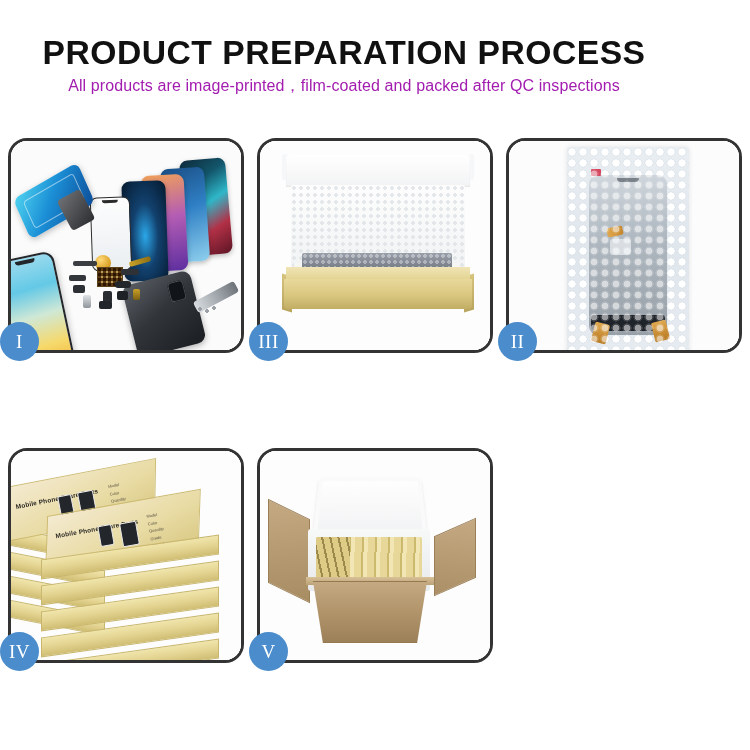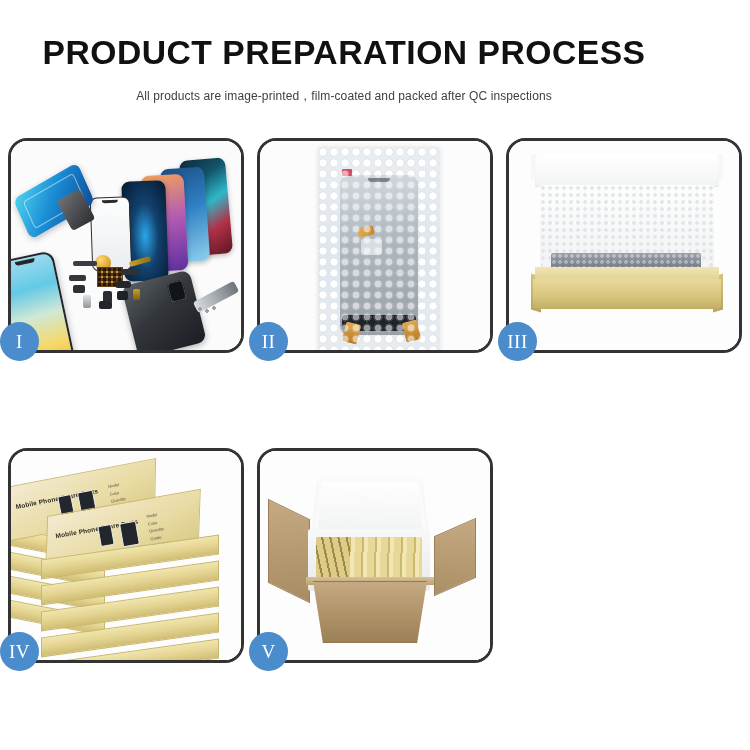--- a/index.html
+++ b/index.html
@@ -24,25 +24,25 @@
     font-family: "Liberation Sans", sans-serif;
     font-size: 34px;
     font-weight: bold;
     letter-spacing: 0.5px;
     color: #111111;
     line-height: 1.08;
     transform: scaleX(0.99);
   }
 
   #page-subtitle {
-    margin-top: 17px;
+    margin-top: 5px;
     font-family: "Liberation Sans", sans-serif;
-    font-size: 12px;
+    font-size: 16px;
     font-weight: normal;
-    color: #404040;
+    color: #a21caf;
     letter-spacing: 0.1px;
   }
 
   
   #panel-grid {
     position: absolute;
     top: 138px;
     left: 8px;
     width: 734px;
     display: grid;
@@ -529,59 +529,59 @@
         <div class="part p-flex-k"></div>
         <div class="p-screws"></div>
       </div>
     </div>
     <div class="badge">I</div>
   </div>
 
   <div class="panel">
     <div class="panel-inner">
       <div class="scene">
+        <div class="p3-bg"></div>
+        <div class="p3-lid-tab-l"></div>
+        <div class="p3-lid-tab-r"></div>
+        <div class="p3-lid"></div>
+        <div class="p3-foam"></div>
+        <div class="p3-edge-l"></div>
+        <div class="p3-edge-r"></div>
+        <div class="p3-tray-inner"></div>
+        <div class="p3-product"></div>
+        <div class="p3-tray-top"></div>
+        <div class="p3-tray-front"></div>
+      </div>
+    </div>
+    <div class="badge">III</div>
+  </div>
+
+  <div class="panel">
+    <div class="panel-inner">
+      <div class="scene">
         <div class="p2-bg"></div>
         <div class="p2-wrap">
           <div class="p2-screen"></div>
           <div class="p2-red"></div>
           <div class="p2-tape-a"></div>
           <div class="p2-connector"></div>
           <div class="p2-cable"></div>
           <div class="p2-bottom"></div>
           <div class="p2-tape-b"></div>
           <div class="p2-tape-c"></div>
           <div class="p2-bubbleover"></div>
         </div>
       </div>
     </div>
     <div class="badge">II</div>
   </div>
 
   <div class="panel">
     <div class="panel-inner">
       <div class="scene">
-        <div class="p3-bg"></div>
-        <div class="p3-lid-tab-l"></div>
-        <div class="p3-lid-tab-r"></div>
-        <div class="p3-lid"></div>
-        <div class="p3-foam"></div>
-        <div class="p3-edge-l"></div>
-        <div class="p3-edge-r"></div>
-        <div class="p3-tray-inner"></div>
-        <div class="p3-product"></div>
-        <div class="p3-tray-top"></div>
-        <div class="p3-tray-front"></div>
-      </div>
-    </div>
-    <div class="badge">III</div>
-  </div>
-
-  <div class="panel">
-    <div class="panel-inner">
-      <div class="scene">
         <div class="p4-bg"></div>
 
         <div class="gbox p4-rl1"></div>
         <div class="gbox p4-rl2"></div>
         <div class="gbox p4-rl3"></div>
         <div class="gbox p4-rl4"></div>
         <div class="gbox p4-rl5"></div>
 
         <div class="p4-lid-top"></div>
         <div class="p4-label p4-label-1">Mobile Phone Spare Parts</div>

